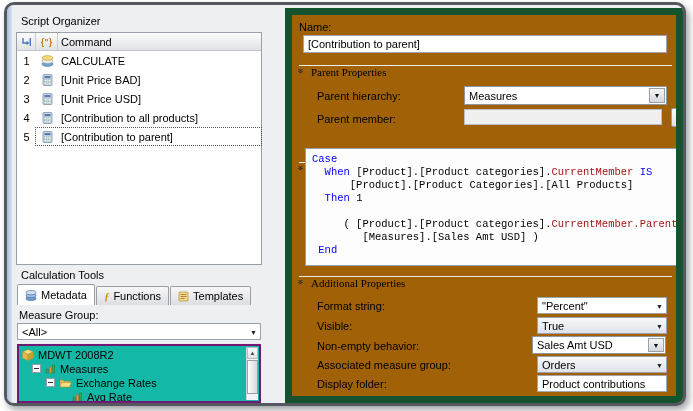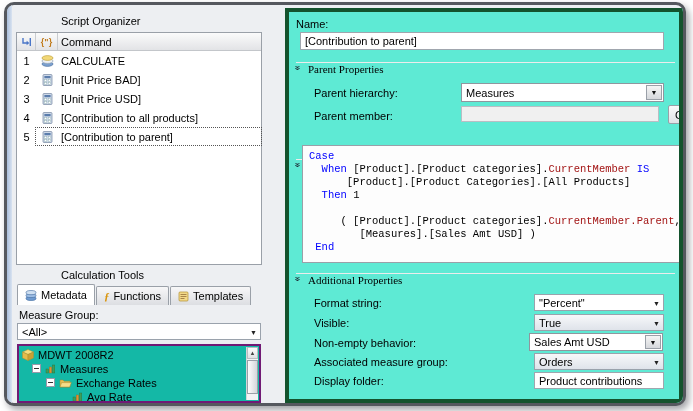--- a/index.html
+++ b/index.html
@@ -6,21 +6,21 @@
             font-family:"Liberation Sans",sans-serif;font-size:11px;color:#000;}
   *{box-sizing:border-box;}
   .frame{position:absolute;left:4px;top:2px;width:682px;height:404px;border:3px solid #55585e;
          border-radius:10px;background:#edeff2;overflow:hidden;
          box-shadow:3px 4px 7px rgba(70,72,80,.5);}
   .inner{position:relative;width:676px;height:398px;}
   .leftstrip{position:absolute;left:0;top:0;bottom:0;width:5px;
              background:linear-gradient(90deg,#a9bedb,#d9e3f1);}
   
   .panel{position:absolute;background:#edeff2;}
-  .ptitle{height:18px;line-height:18px;padding-left:5px;color:#000;margin-left:40px;}
+  .ptitle{height:18px;line-height:18px;padding-left:5px;color:#000;}
   
   .grid{position:absolute;left:0;right:0;top:20px;bottom:0;border:1px solid #9aa0a8;background:#fff;}
   .ghead{display:flex;height:18px;background:linear-gradient(#fbfbfb,#e2e3e6);border-bottom:1px solid #c3c6ca;}
   .gcell{border-right:1px solid #c9ccd0;display:flex;align-items:center;padding:0 3px;}
   .gnumc{width:19px;justify-content:center;}
   .giconc{width:22px;justify-content:center;}
   .gcmdc{flex:1;border-right:none;}
   .grow{display:flex;height:19px;align-items:center;background:#fff;}
   .gnum{width:19px;text-align:center;flex:none;}
   .gicon{width:22px;text-align:center;flex:none;display:flex;justify-content:center;}
@@ -256,22 +256,22 @@
         </div>
 
       </div>
       <div class="scrollv">
         <div class="sb-btn">▲</div>
         <div class="sb-thumb"></div>
       </div>
     </div>
   </div>
 
-  <div style="position:absolute;left:278px;top:3px;width:398px;height:395px;background:#5eead4;
-              border:4px solid #14532d;overflow:hidden;">
+  <div style="position:absolute;left:278px;top:3px;width:398px;height:395px;background:#a16207;
+              border:7px solid #14532d;overflow:hidden;">
 
     <div class="flabel" style="left:7px;top:6px;">Name:</div>
     <input class="tinput" style="left: 11px; top: 20px; width: 364px;" value="[Contribution to parent]">
 
     <div class="sechdr" style="top:50px;">
       <span class="chev up">»</span>
       <span>Parent Properties</span>
     </div>
 
     <div class="flabel" style="left:25px;top:75px;">Parent hierarchy:</div>

